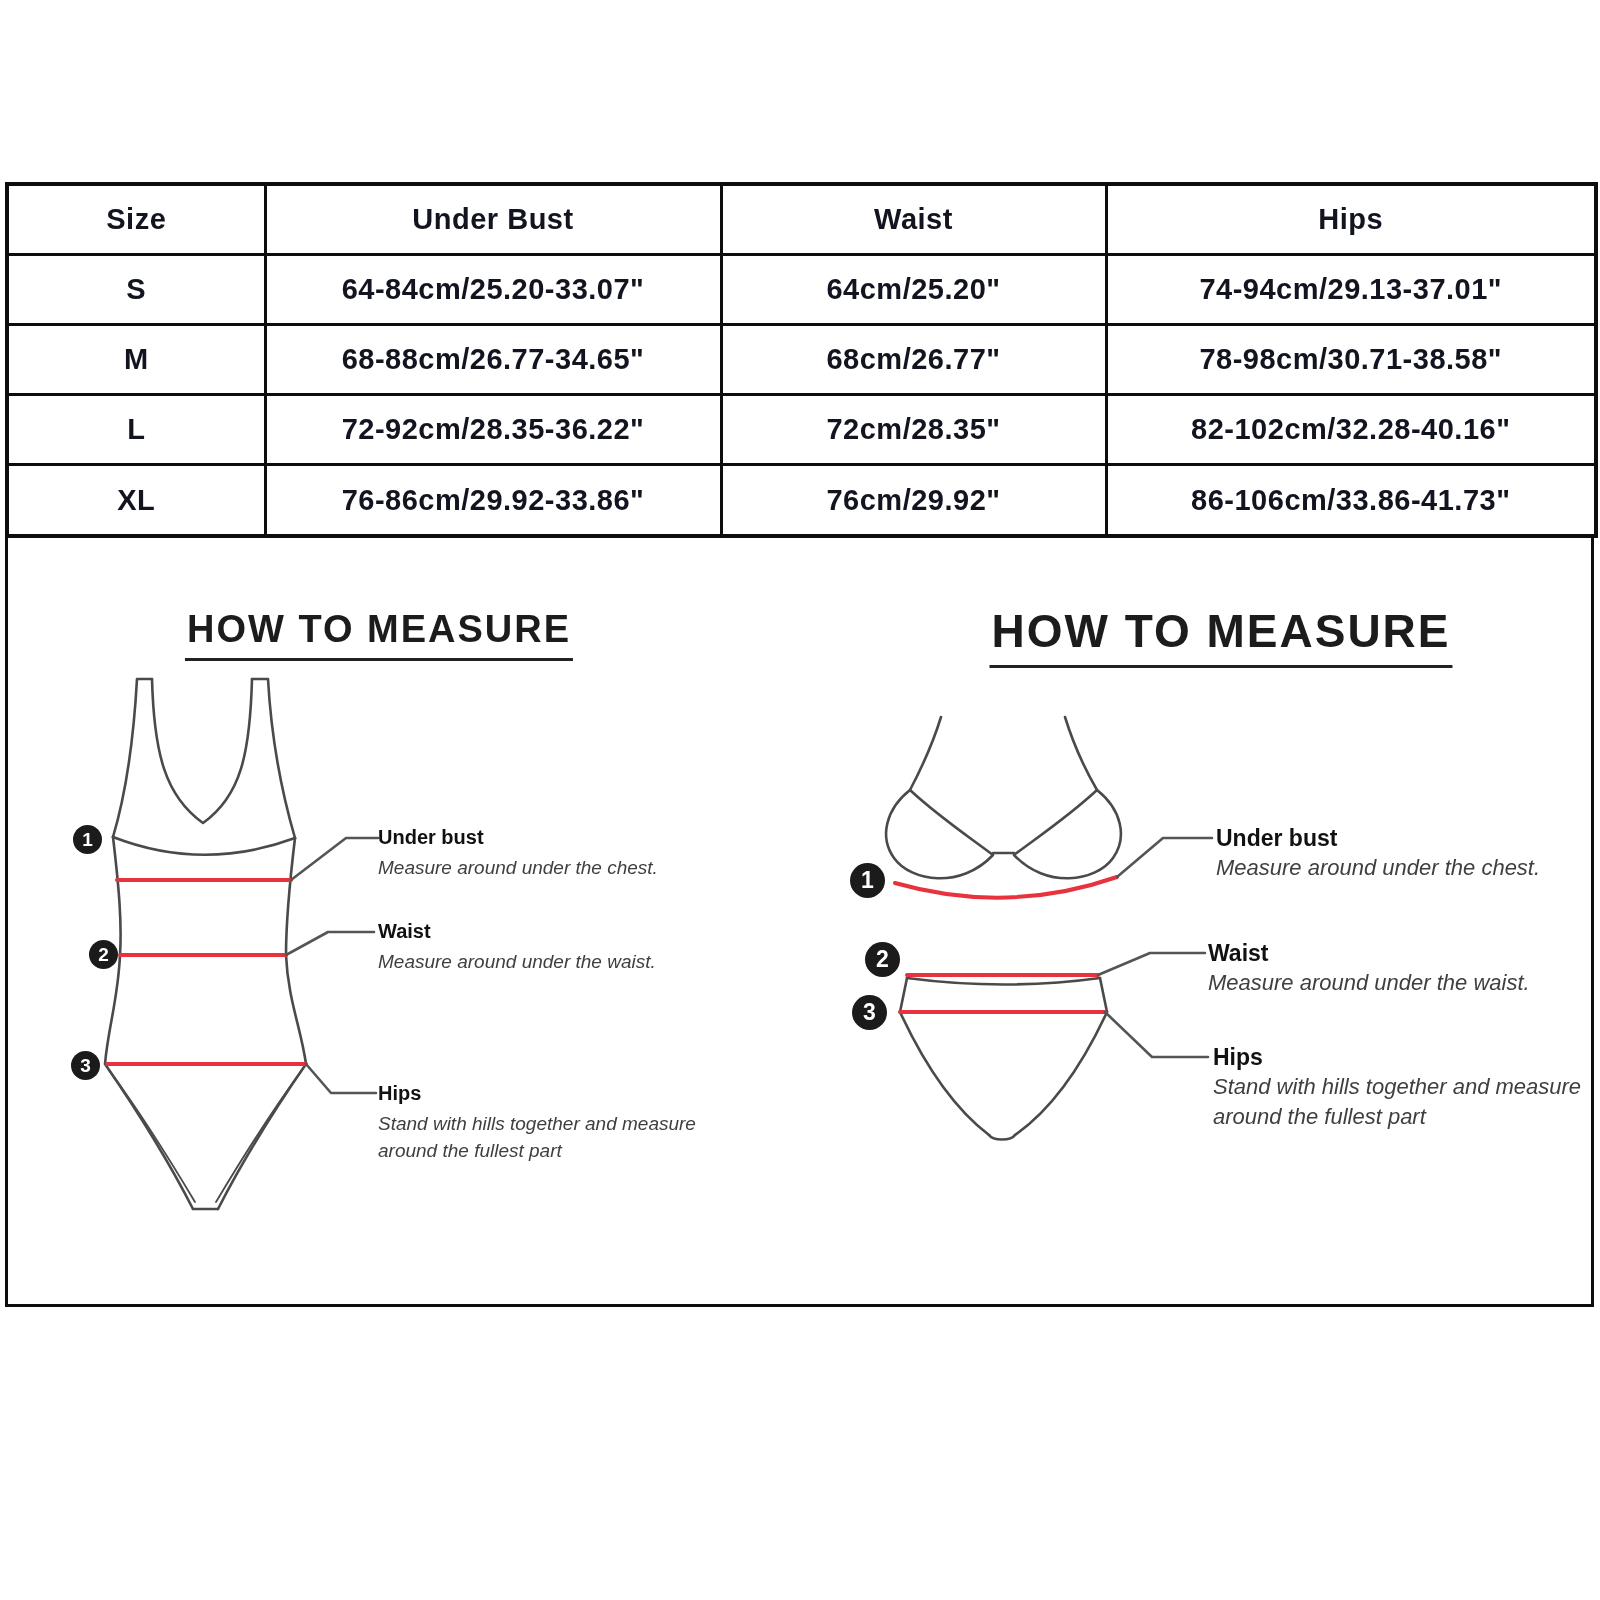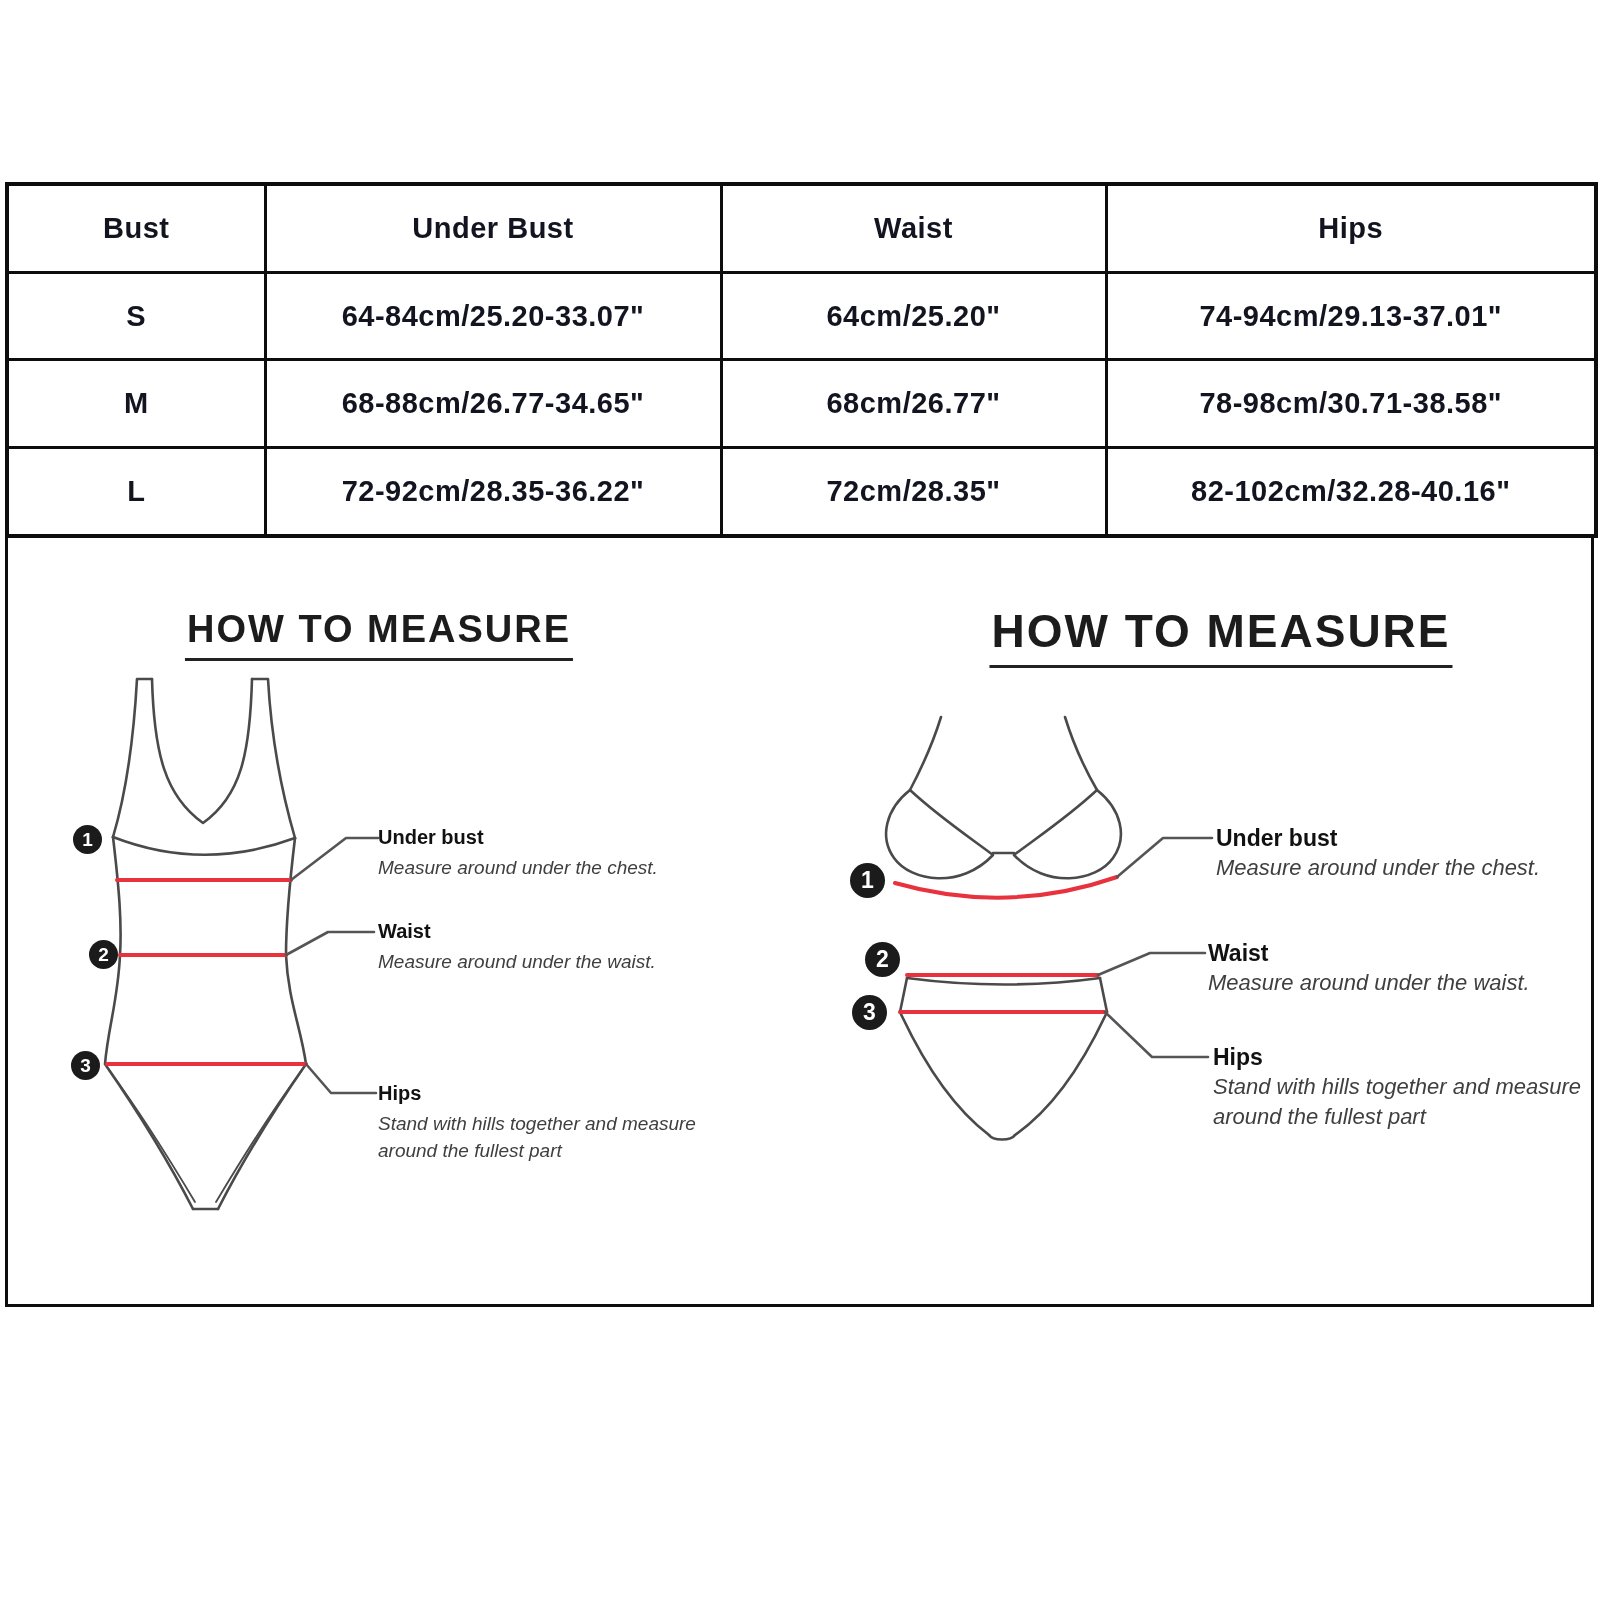--- a/index.html
+++ b/index.html
@@ -75,21 +75,21 @@
 <div class="frame-table">
   <table class="size-chart">
     <colgroup>
         <col style="width:258px">
         <col style="width:456px">
         <col style="width:385px">
         <col style="width:490px">
       </colgroup>
     <tbody>
         <tr>
-      <th>Bust</th>
+      <th>Size</th>
       <th>Under Bust</th>
       <th>Waist</th>
       <th>Hips</th>
     </tr>
     <tr>
       <td>S</td>
       <td>64-84cm/25.20-33.07"</td>
       <td>64cm/25.20"</td>
       <td>74-94cm/29.13-37.01"</td>
     </tr>
@@ -97,20 +97,26 @@
       <td>M</td>
       <td>68-88cm/26.77-34.65"</td>
       <td>68cm/26.77"</td>
       <td>78-98cm/30.71-38.58"</td>
     </tr>
     <tr>
       <td>L</td>
       <td>72-92cm/28.35-36.22"</td>
       <td>72cm/28.35"</td>
       <td>82-102cm/32.28-40.16"</td>
+    </tr>
+    <tr>
+      <td>XL</td>
+      <td>76-86cm/29.92-33.86"</td>
+      <td>76cm/29.92"</td>
+      <td>86-106cm/33.86-41.73"</td>
     </tr>
   </tbody>
     </table>
 </div>
 
 <div class="frame-box"></div>
 
 <svg class="diagram-svg" viewBox="0 0 1589 769">
 
   <g>

